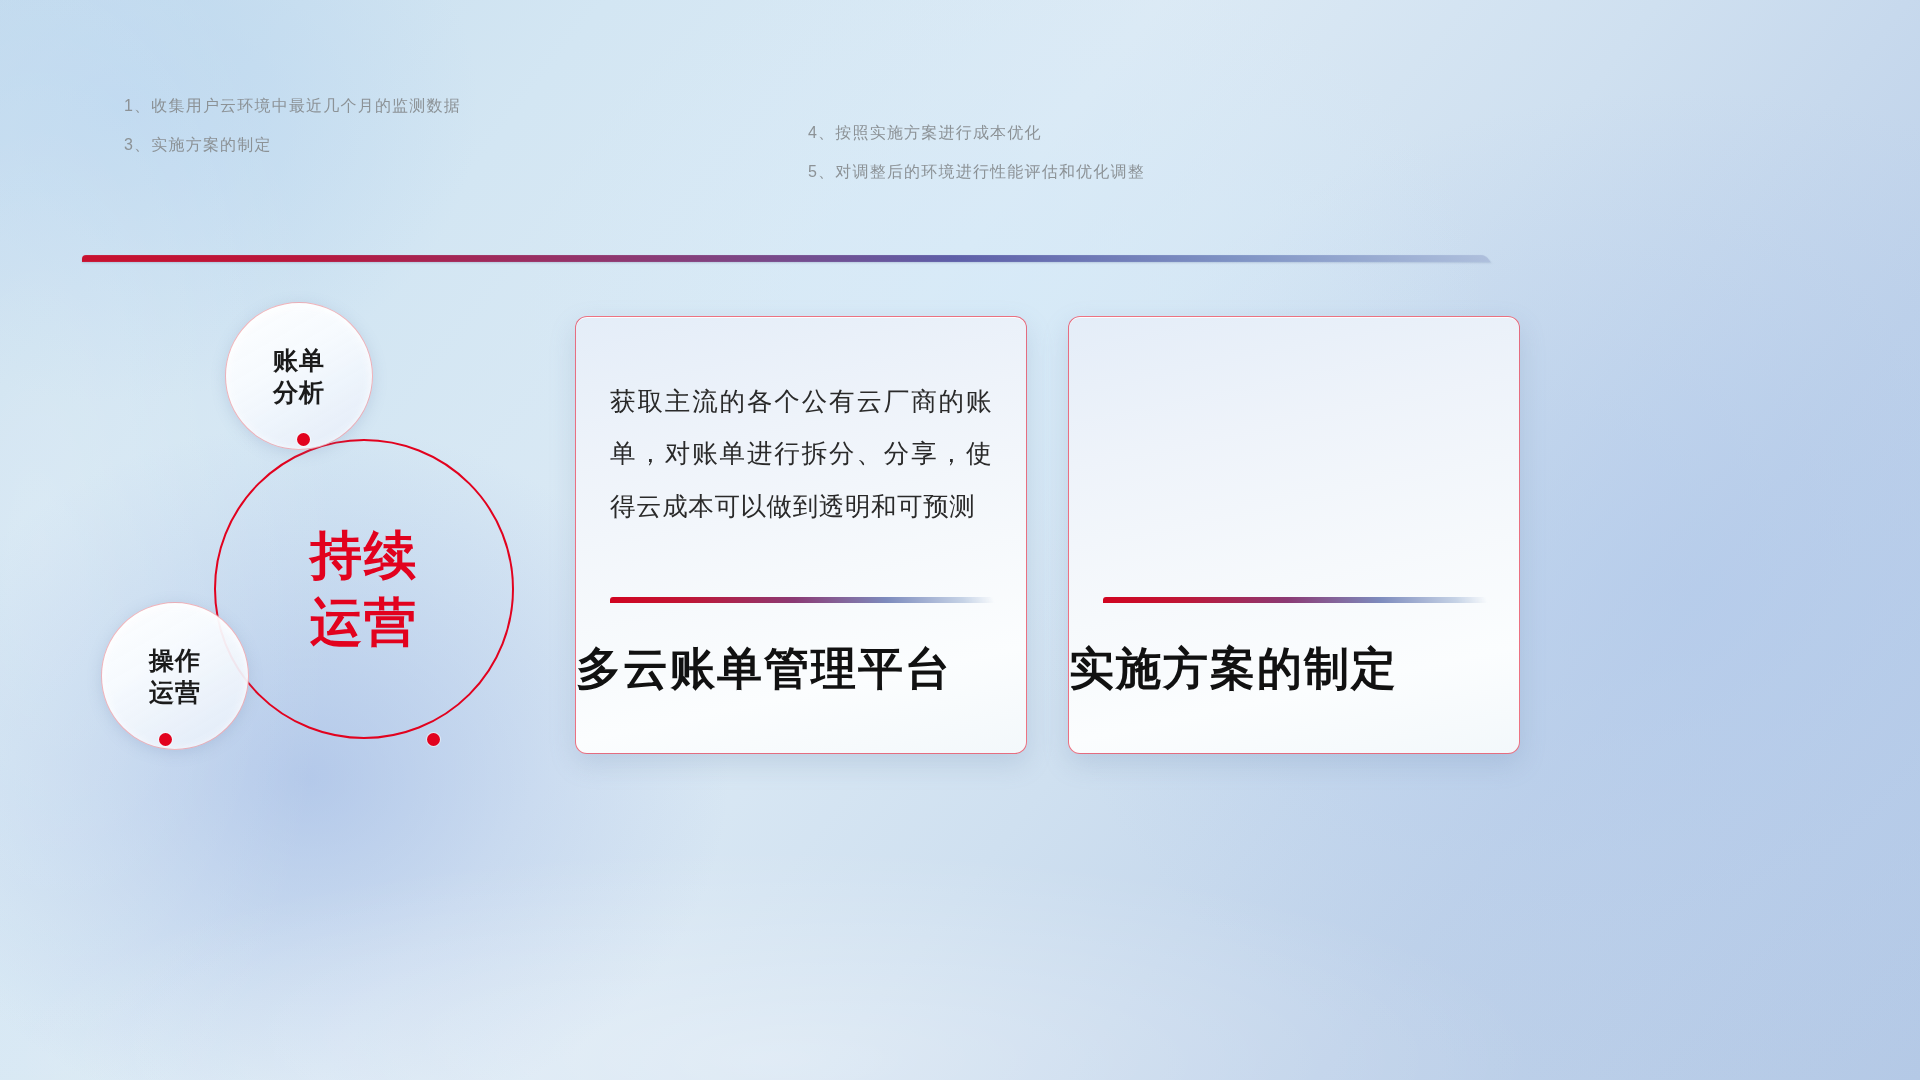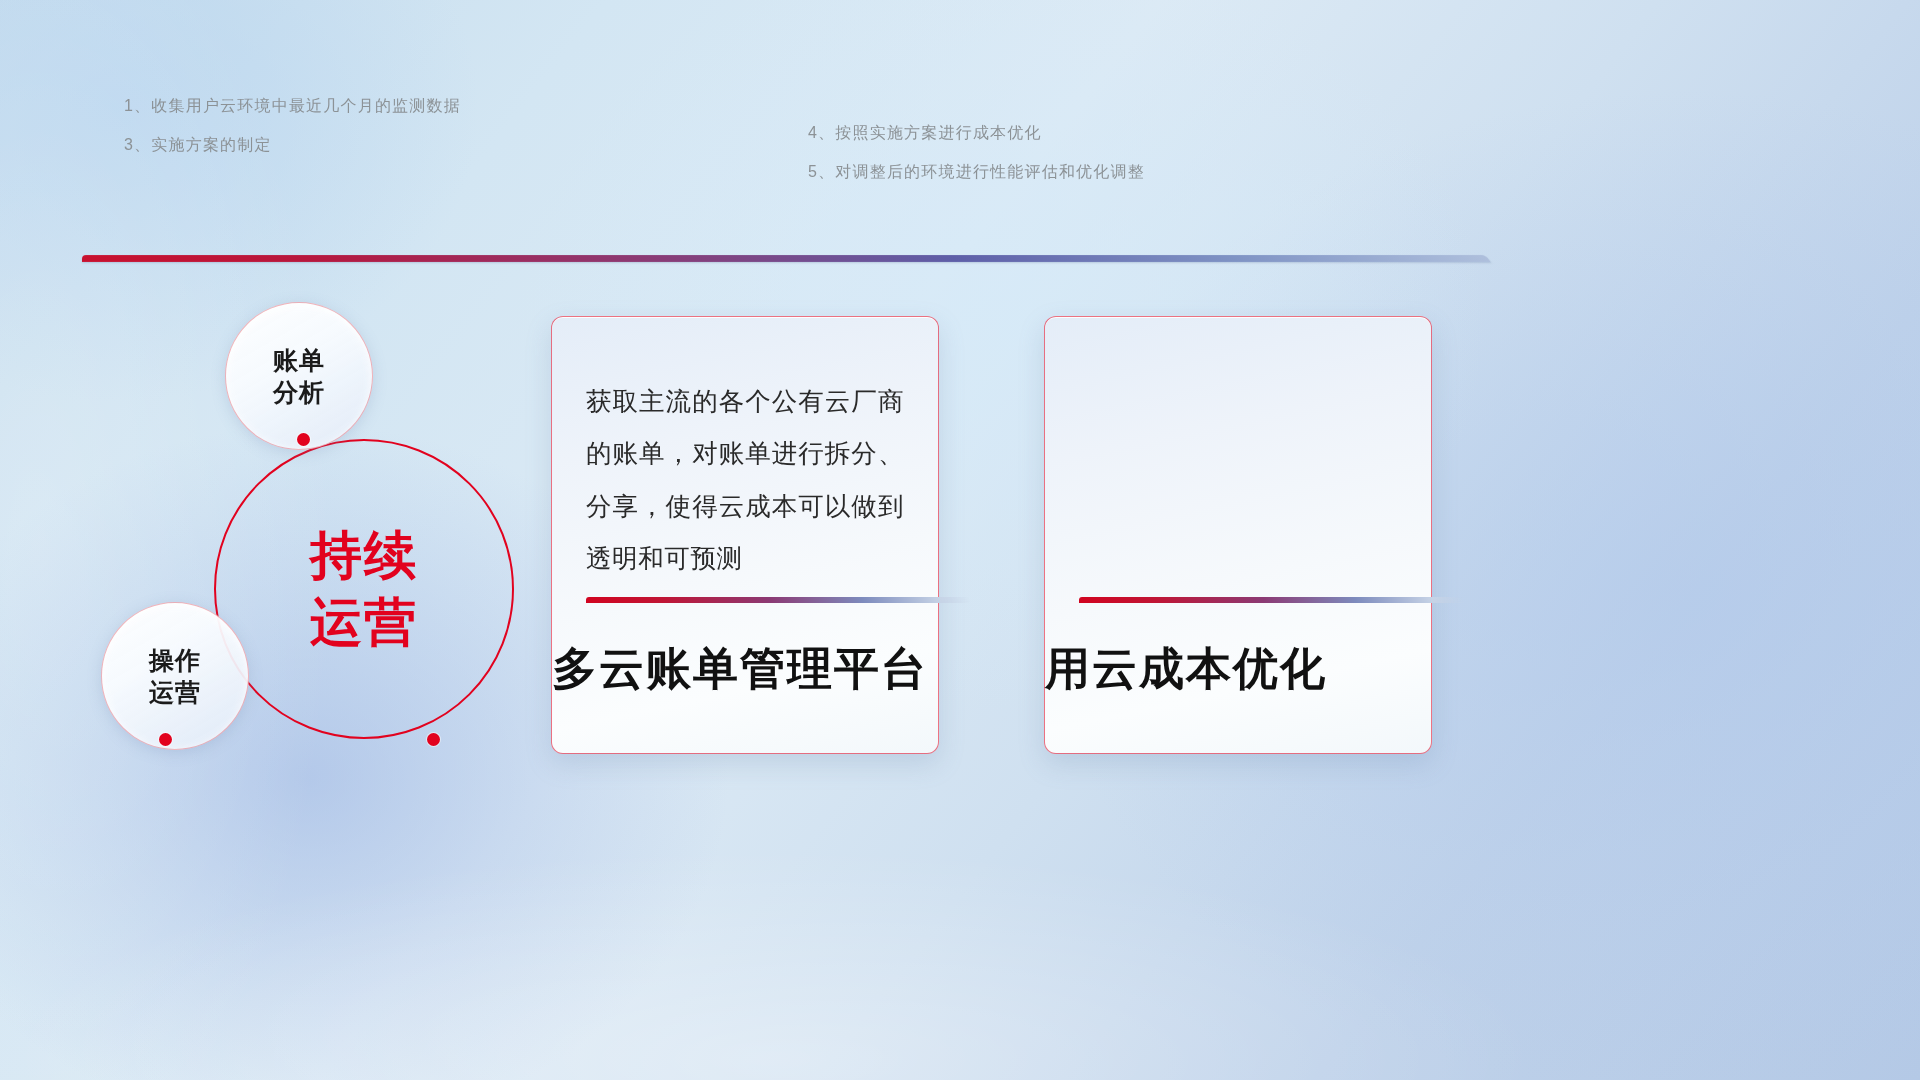--- a/index.html
+++ b/index.html
@@ -80,26 +80,27 @@
     position:absolute; left:129px; top:149px; width:300px; height:300px;
     display:flex; align-items:center; justify-content:center;
   }
   .center-label .ctxt {
     font-size:52px; font-weight:700; color:#e2021e; line-height:1.28;
     text-align:center; letter-spacing:2px;
   }
 
   
   .card {
-    position:absolute; top:316px; width:388px; height:438px;
+    position:absolute; top:316px; width:452px; height:438px;
     border-radius:12px;
     border:1.5px solid rgba(226,2,30,0.55);
     background:linear-gradient(168deg,#e4edf8 0%,#eef3fa 28%,#f6f9fc 58%,#fbfdfe 80%,#f3f8fb 100%);
     box-shadow:0 10px 26px rgba(110,135,175,0.22), inset 0 1px 0 rgba(255,255,255,0.85);
     padding:58px 34px 0 34px;
+    margin-left:24px;
   }
   .card-1 { left:551px; }
   .card-2 { left:1044px; }
   .card-body {
     font-size:25.5px; color:#2a2a2a; line-height:2.05; letter-spacing:0.6px;
     text-align:justify; text-align-last:left; font-weight:400;
   }
   .card-rule {
     position:absolute; left:34px; bottom:150px; width:384px; height:6px;
     background:linear-gradient(90deg,#d10420 0%,#c01535 20%,#8b3a74 48%,#7d8bbd 72%,#c6d3e6 92%,rgba(214,226,240,0) 100%);
@@ -167,14 +168,14 @@
 </div>
 
 <div class="card card-1">
   <div class="card-body">获取主流的各个公有云厂商的账单，对账单进行拆分、分享，使得云成本可以做到透明和可预测</div>
   <div class="card-rule"></div>
   <div class="card-title">多云账单管理平台</div>
 </div>
 
 <div class="card card-2">
   <div class="card-rule"></div>
-  <div class="card-title">用云成本优化</div>
+  <div class="card-title">实施方案的制定</div>
 </div>
 
 </body></html>

